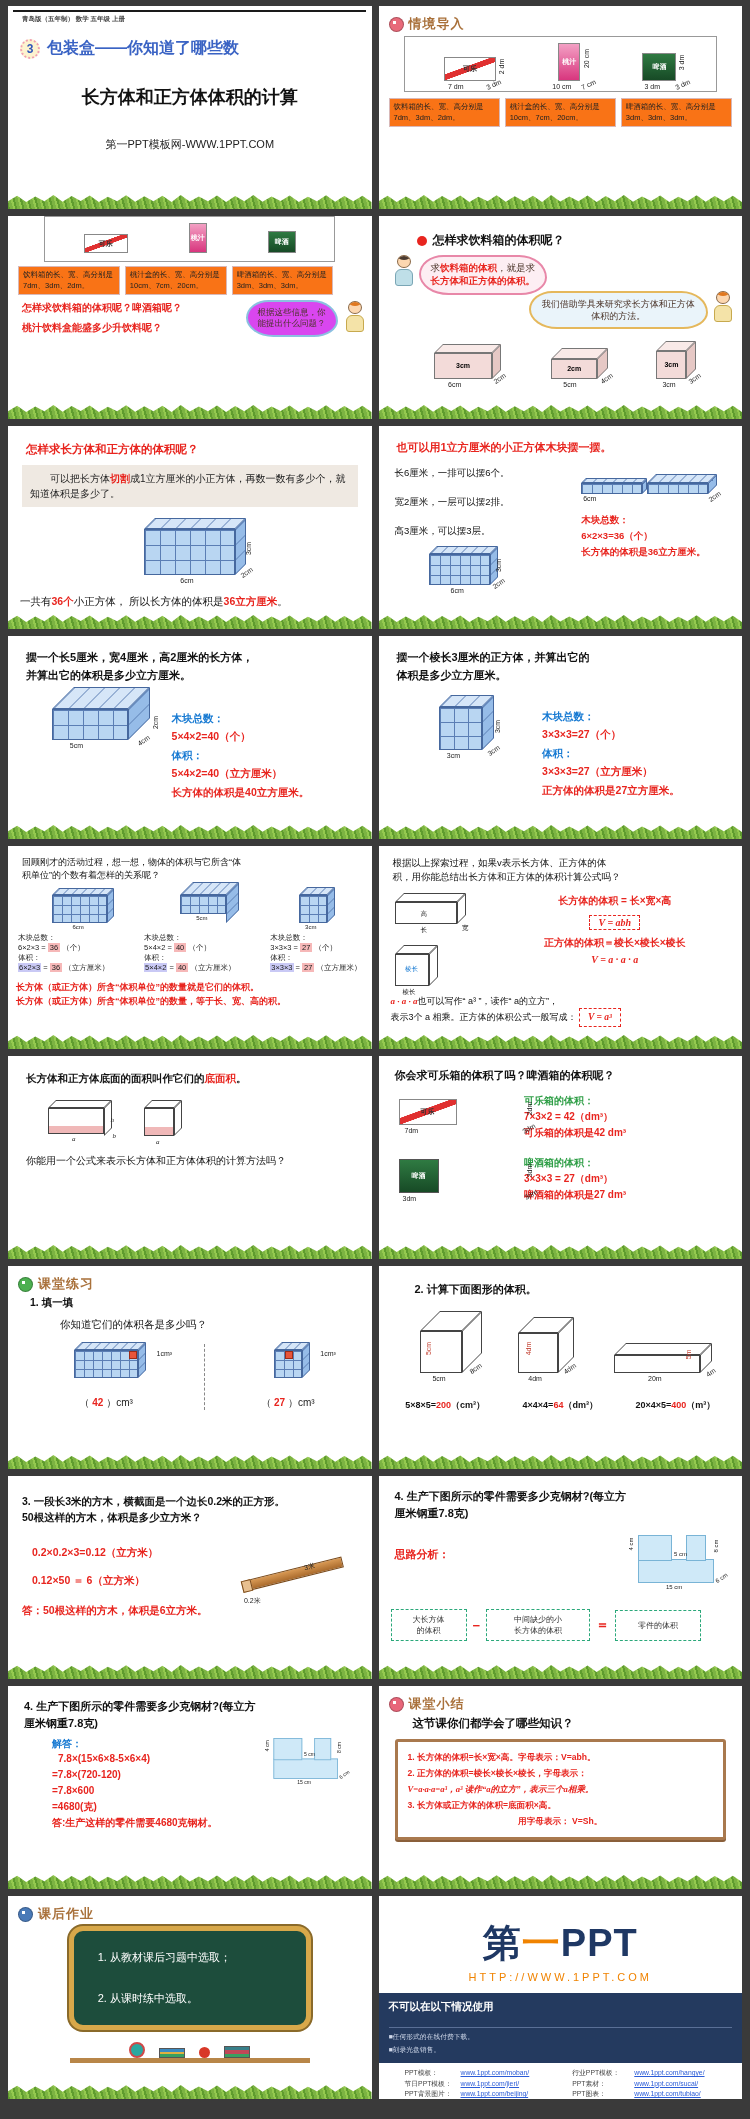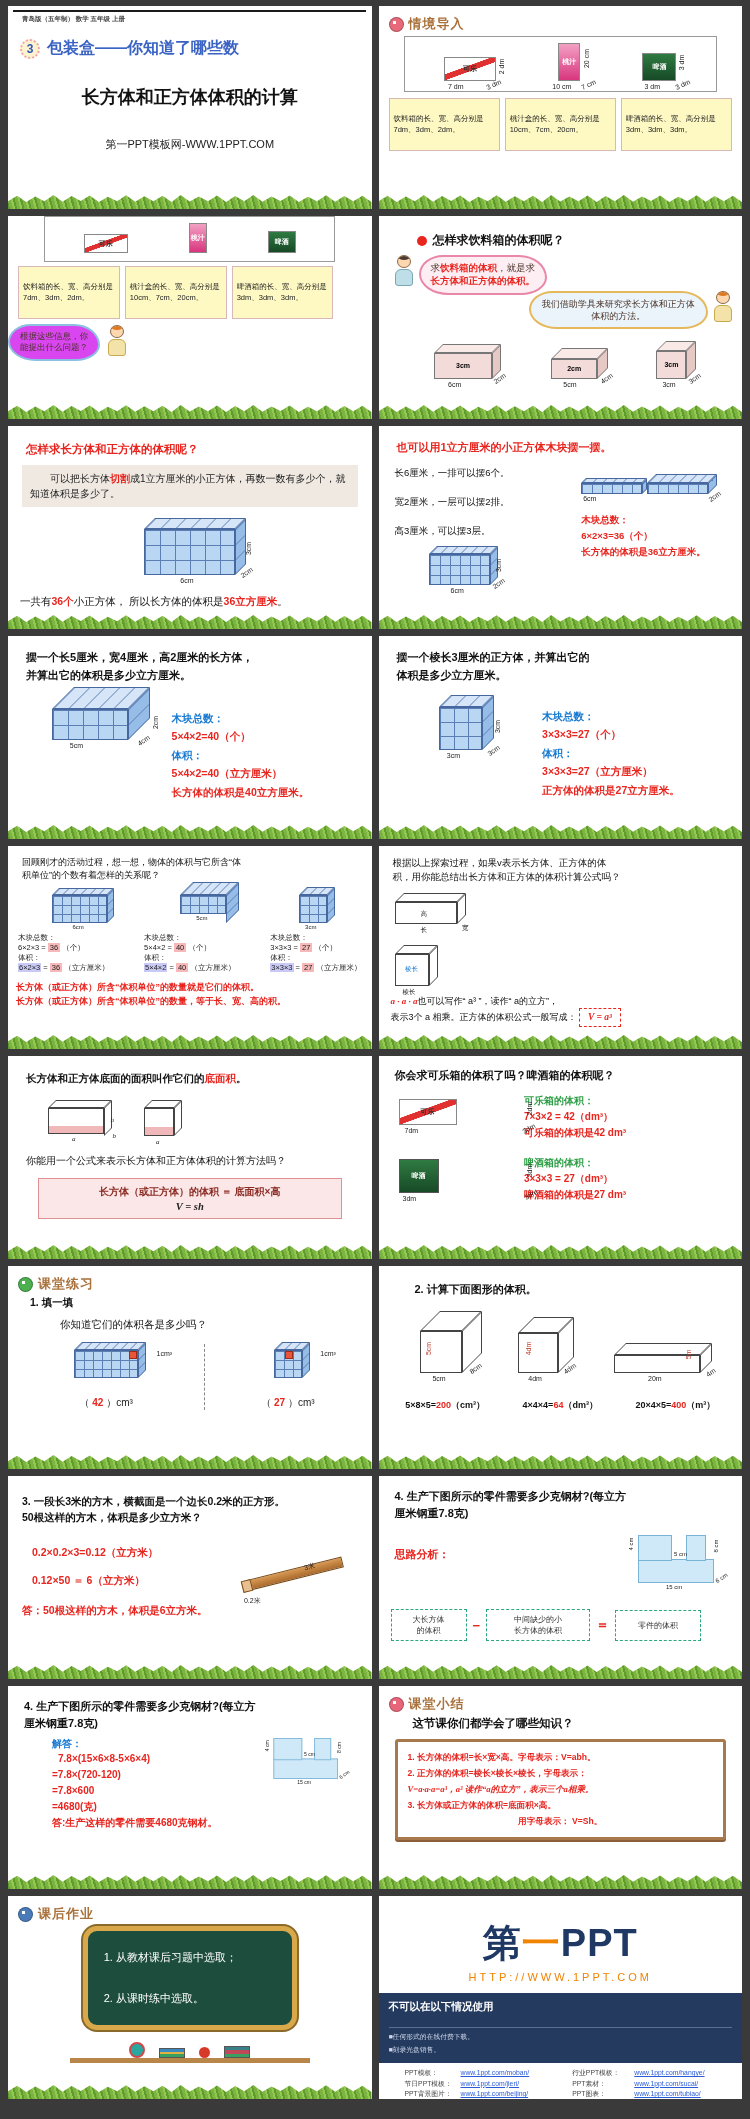--- a/index.html
+++ b/index.html
@@ -28,21 +28,21 @@
   .cub.wire .f,.cub.wire .t,.cub.wire .s{background:#fff;border-color:#444}
   .lbl{position:absolute;font-size:7px;color:#222;white-space:nowrap}
   .cloud{border:2px solid #e887a8;background:#fdeef3;border-radius:28px 32px 30px 34px/22px 26px 20px 24px;padding:5px 10px;font-size:9px;line-height:1.35;text-align:center;color:#4a3328}
   .cloud.bluec{border-color:#8bc0e0;background:#d946ef}
   .cloud.yel{border-color:#e5b85c;background:#eaf4fa}
   .kid{width:22px;height:34px;position:relative;flex:0 0 auto}
   .kid .hd{width:14px;height:13px;border-radius:50%;background:#fcd7b0;border:1px solid #8a6a4a;margin:0 auto;position:relative;overflow:hidden}
   .kid .hd::before{content:"";position:absolute;left:0;top:-2px;width:100%;height:6px;background:#4a3a30;border-radius:50%}
   .kid .bd{width:18px;height:17px;border-radius:6px 6px 3px 3px;margin:1px auto 0;background:#bfdfe8;border:1px solid #7aa6b5}
   .kid.orange .hd::before{background:#e07820}.kid.orange .bd{background:#f4e3a8;border-color:#c7a94e}
-  .note{border:1px solid #d8b8b8;background:#fef9c3;font-size:7.5px;line-height:1.4;padding:15px 4px;color:#222}
+  .note{border:1px solid #d8b8b8;background:#f97316;font-size:7.5px;line-height:1.4;padding:3px 4px;color:#222}
   .prodbox{border:1px solid #999;display:flex;justify-content:space-around;align-items:flex-end;padding:6px 8px 10px}
   .prod{position:relative}
   .prod .bx{border:1px solid #888;display:flex;align-items:center;justify-content:center;font-size:7px;color:#fff;font-weight:bold}
   .formula-dash{display:inline-block;border:1px dashed #e8251f;padding:1px 8px;color:#e8251f;font-weight:bold}
   .hlb{background:#c9c9f5;padding:0 1px}.hlp{background:#f6b8b8;padding:0 2px}
   .dashg{border:1.5px dashed #2aa87a;color:#333;font-size:8px;text-align:center;padding:4px 5px;line-height:1.4;background:#fff}
   .ushape{position:relative;width:76px;height:54px}
   .ushape i{position:absolute;background:#cfe9f8;border:1px solid #79b4d6}
   .linkrow{display:flex;gap:4px;font-size:6.8px;line-height:1.55;white-space:nowrap}
   .linkrow .lab{color:#444;width:52px;flex:0 0 auto}
@@ -109,20 +109,24 @@
       <div class="prod">
           <div class="bx" style="width:28px;height:22px;background:linear-gradient(#2f7a42,#174a26)">啤酒</div>
         </div>
     </div>
     <div style="display:flex;gap:5px;margin:4px 10px 0">
       <div class="note" style="flex:1">饮料箱的长、宽、高分别是7dm、3dm、2dm。</div>
       <div class="note" style="flex:1">桃汁盒的长、宽、高分别是10cm、7cm、20cm。</div>
       <div class="note" style="flex:1;margin-right:28px">啤酒箱的长、宽、高分别是3dm、3dm、3dm。</div>
     </div>
     <div style="display:flex;align-items:center;margin-top:5px">
+      <div style="flex:1;padding-left:14px">
+        <div class="red b" style="font-size:10px">怎样求饮料箱的体积呢？啤酒箱呢？</div>
+        <div class="red b" style="font-size:10px;margin-top:6px">桃汁饮料盒能盛多少升饮料呢？</div>
+      </div>
       <div class="cloud bluec" style="font-size:8.5px;max-width:96px">
         <span>根据这些信息，你</span><br><span>能提出什么问题？</span>
       </div>
       <div class="kid orange" style="margin:0 6px">
           <div class="hd"></div>
           <div class="bd"></div>
         </div>
     </div>
     <div class="grass"></div>
   </div>
@@ -354,20 +358,26 @@
           <span class="lbl red" style="right:-12px;top:22px;font-size:6.5px">宽</span>
           <span class="lbl red" style="left:26px;top:24px;font-size:6.5px">长</span>
         </div>
         <div class="cub wire" style="margin-top:26px">
           <div class="t" style="height:9px"></div><div class="f" style="width:34px;height:32px;display:flex;align-items:center;justify-content:center">
               <span class="blue" style="font-size:6.5px">棱长</span>
             </div><div class="s" style="width:9px"></div>
           <span class="lbl blue" style="left:8px;top:34px;font-size:6.5px">棱长</span>
         </div>
       </div>
+      <div style="flex:1;text-align:center">
+        <div class="red b" style="font-size:10px">长方体的体积 = 长×宽×高</div>
+        <div style="margin-top:4px"><span class="formula-dash it" style="font-size:10px">V = abh</span></div>
+        <div class="red b" style="font-size:10px;margin-top:6px">正方体的体积＝棱长×棱长×棱长</div>
+        <div class="red b it" style="font-size:10px;margin-top:4px">V = a · a · a</div>
+      </div>
     </div>
     <div style="font-size:9px;color:#111;margin:8px 12px 0;line-height:1.6">
       <span class="red b it">a · a · a</span><span>也可以写作“ a³ ”，读作“ a的立方”，</span><br>
       <span>表示3个 a 相乘。正方体的体积公式一般写成：</span>
       <span class="formula-dash it" style="font-size:9.5px">V = a³</span>
     </div>
     <div class="grass"></div>
   </div>
 
   <div class="cell">
@@ -384,24 +394,20 @@
         <span class="lbl it" style="right:-12px;top:24px">b</span>
       </div>
       <div class="cub wire" style="margin-top:8px">
         <div class="t" style="height:8px"></div>
         <div class="f" style="width:30px;height:28px;background:linear-gradient(transparent 70%,#f0b8b8 70%)"></div>
         <div class="s" style="width:8px"></div>
         <span class="lbl it" style="left:12px;top:30px">a</span>
       </div>
     </div>
     <div style="font-size:10px;color:#111;margin:18px 0 0 18px">你能用一个公式来表示长方体和正方体体积的计算方法吗？</div>
-    <div style="margin:10px 30px 0;border:1.5px solid #e09090;background:#fbe7e7;text-align:center;padding:6px 4px">
-      <div style="font-size:10px;font-weight:bold;color:#8a2a22">长方体（或正方体）的体积 ＝ 底面积×高</div>
-      <div class="it b" style="font-size:10.5px;color:#222;margin-top:2px">V = sh</div>
-    </div>
     <div class="grass"></div>
   </div>
 
   <div class="cell">
     <div style="font-size:11px;font-weight:bold;color:#111;margin:12px 0 0 16px">你会求可乐箱的体积了吗？啤酒箱的体积呢？</div>
     <div style="display:flex;margin-top:10px">
       <div style="width:40%;padding-left:20px">
         <div class="prod" style="margin-top:6px">
           <div class="bx" style="width:58px;height:26px;background:linear-gradient(160deg,#fff 40%,#e03030 41%,#e03030 55%,#fff 56%);color:#333;border:1px solid #888;font-size:7px;display:flex;align-items:center;justify-content:center;font-weight:bold">可乐</div>
           <span class="lbl" style="left:6px;top:28px">7dm</span>
@@ -593,21 +599,21 @@
       <div style="text-align:center"><span>用字母表示： V=Sh。</span></div>
     </div>
     <div class="grass"></div>
   </div>
 
   <div class="cell">
     <div class="sec">
         <span class="ico" style="background:radial-gradient(circle at 35% 35%,#fff 15%,#4a7ab8 16%)"></span>
         <span class="txt">课后作业</span>
       </div>
-    <div style="width:214px;height:104px;margin:2px auto 0;background:#1d4d3c;border:5px solid #d8a84a;border-radius:14px;box-shadow:0 0 0 2px #8a6a2a;display:flex;flex-direction:column;justify-content:center;padding-left:16px;gap:26px">
+    <div style="width:242px;height:104px;margin:2px auto 0;background:#1d4d3c;border:5px solid #d8a84a;border-radius:14px;box-shadow:0 0 0 2px #8a6a2a;display:flex;flex-direction:column;justify-content:center;padding-left:24px;gap:26px">
       <div style="color:#fff;font-size:11px">1. 从教材课后习题中选取；</div>
       <div style="color:#fff;font-size:11px">2. 从课时练中选取。</div>
     </div>
     <div style="display:flex;align-items:flex-end;justify-content:center;gap:14px;height:28px">
       <span style="width:16px;height:16px;border-radius:50%;background:#2aa8a0;border:2px solid #d04848;display:inline-block"></span>
       <span style="width:26px;height:10px;background:linear-gradient(#3a8ac0 0 33%,#e0b040 33% 66%,#3aa060 66%);display:inline-block;border:1px solid #555"></span>
       <span style="width:11px;height:11px;border-radius:50%;background:#d83828;display:inline-block"></span>
       <span style="width:26px;height:12px;background:linear-gradient(#38808a 0 33%,#c04858 33% 66%,#3aa060 66%);display:inline-block;border:1px solid #555"></span>
     </div>
     <div style="width:240px;height:5px;background:#b88648;margin:0 auto"></div>

